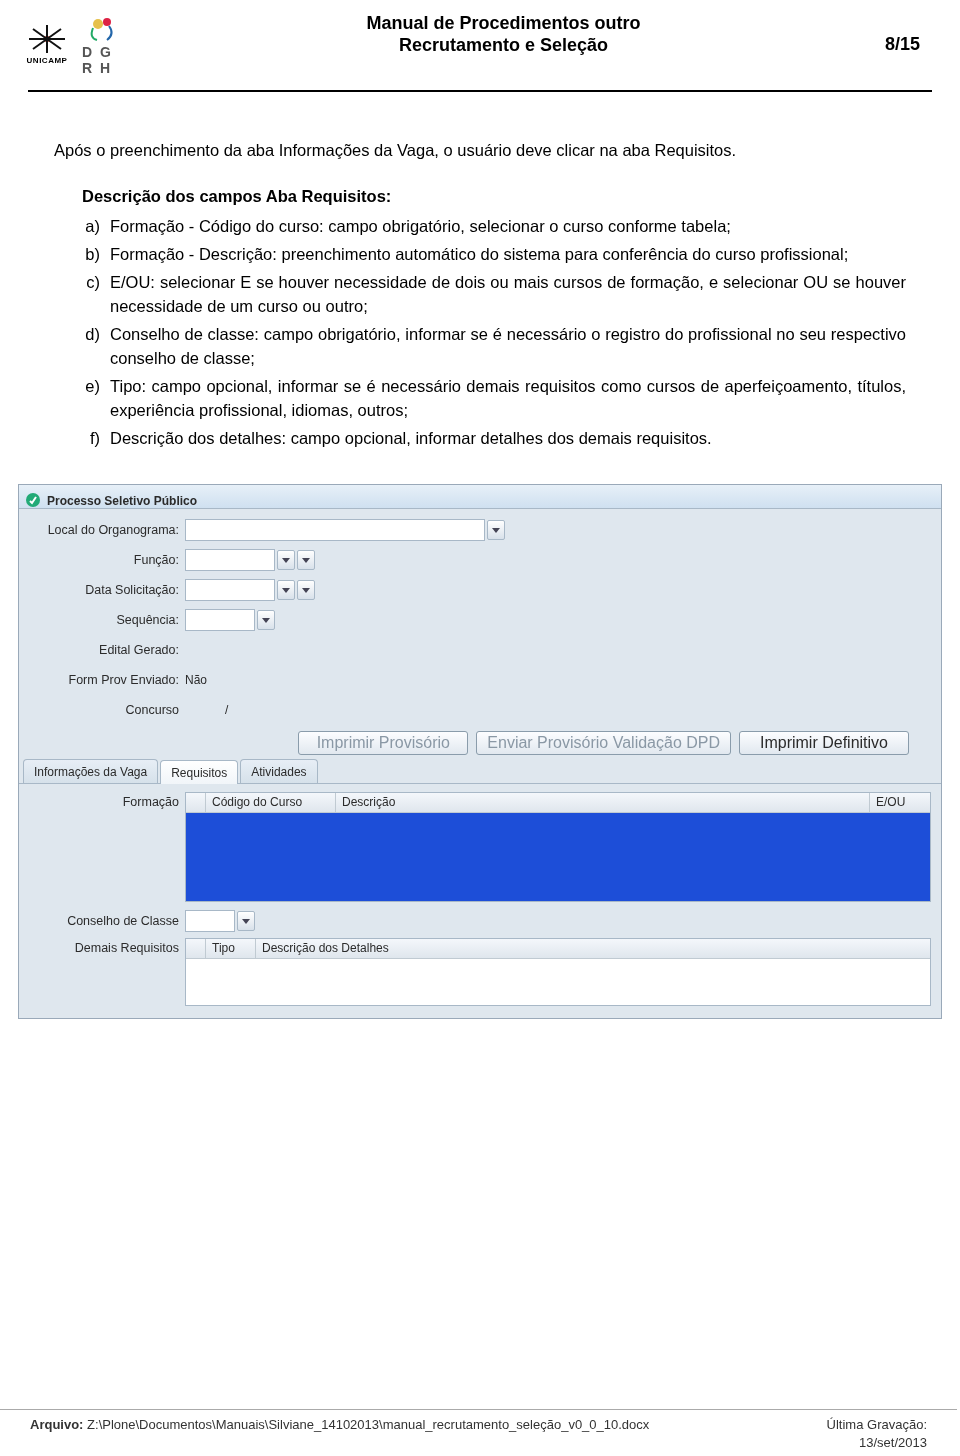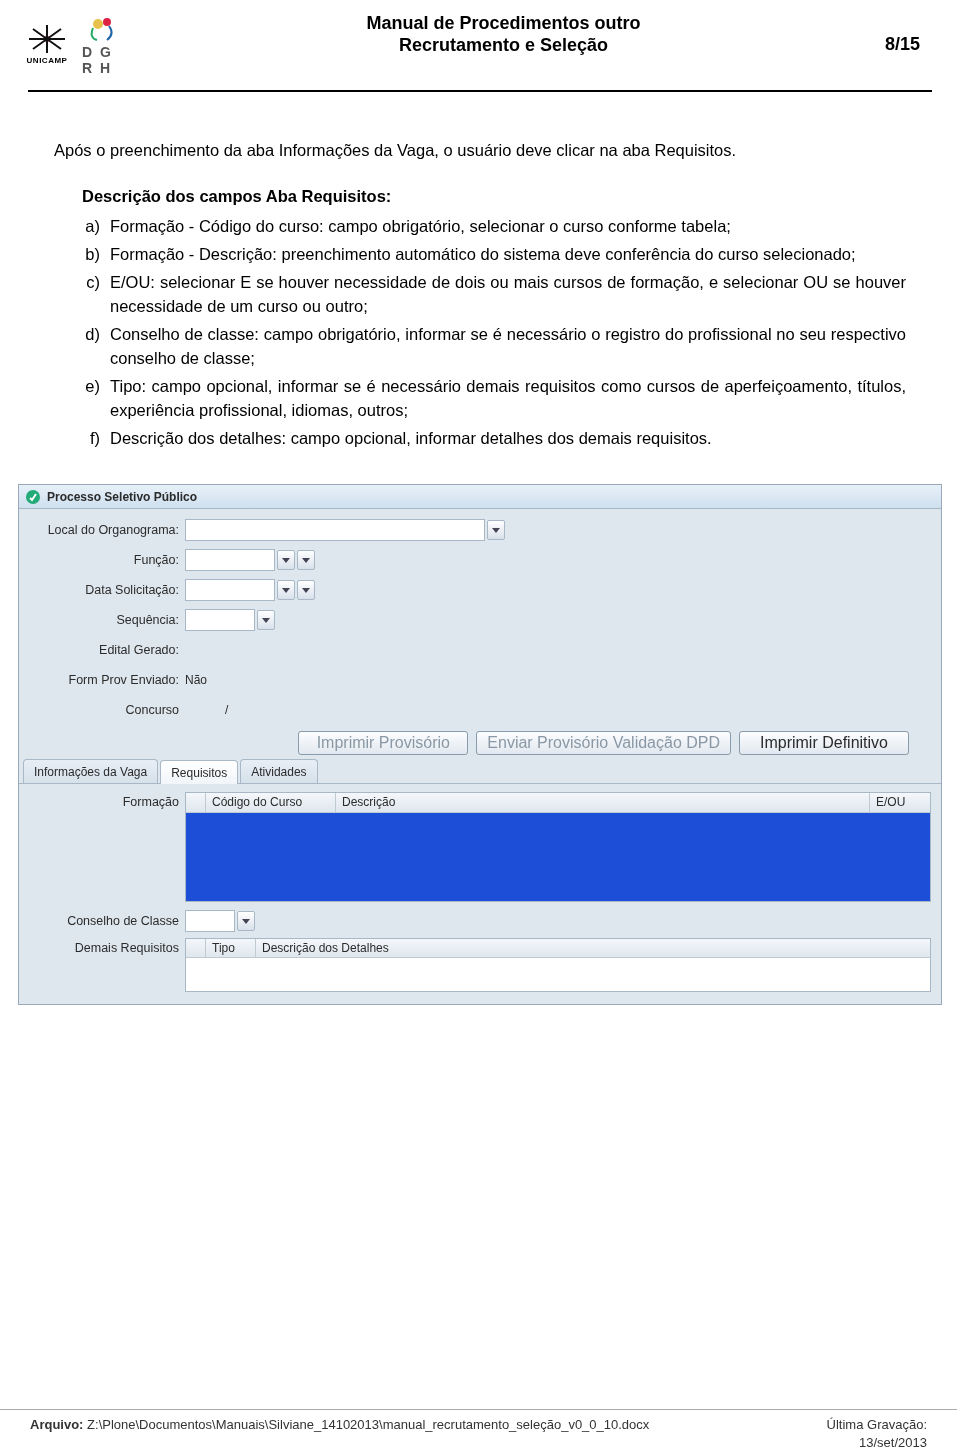--- a/index.html
+++ b/index.html
@@ -34,21 +34,21 @@
   .itext { flex: 1; text-align: justify; }
   .screenshot-wrap {
     margin: 34px 18px 0 18px;
     border: 1px solid #9aa9b9;
     background: #dfe7ee;
     font-family: "Tahoma", Arial, sans-serif;
     font-size: 12px;
     color: #2b2b2b;
   }
   .titlebar {
-    display: flex; align-items: center; gap: 6px;
+    display: flex; align-items: flex-end; gap: 6px;
     height: 24px; padding: 0 6px;
     background: linear-gradient(#e7f0f8,#cfe0f0);
     border-bottom: 1px solid #a8b8c7;
     font-weight: bold;
   }
   .titlebar svg { width: 16px; height: 16px; }
   .form-area { padding: 6px 10px 0 10px; }
   .form-row { display: flex; align-items: center; height: 30px; }
   .form-label { width: 156px; text-align: right; padding-right: 6px; font-size: 12.5px; }
   .form-field {
@@ -102,21 +102,21 @@
   }
   .gh-ind { width: 20px; }
   .gh-cod { width: 130px; }
   .gh-desc { flex: 1; }
   .gh-eou { width: 60px; border-right: none; }
   .gh-tipo { width: 50px; }
   .gh-det { flex: 1; border-right: none; }
   .grid-body { flex: 1; }
   .formrow2 { display: flex; align-items: center; margin-top: 8px; }
   .grid2 {
-    height: 54px; background: #fff; border: 1px solid #a8b8c7;
+    height: 68px; background: #fff; border: 1px solid #a8b8c7;
     display: flex; flex-direction: column; flex: 1; gap: 44px;
   }
   .footer {
     position: absolute; bottom: 4px; left: 0; right: 3px;
     padding: 6px 30px 0 30px;
     font-family: Arial; font-size: 13px; color: #333;
     display: flex; justify-content: space-between; border-top: 1px solid #aaa;
     line-height: 18px;
   }
   
@@ -165,21 +165,21 @@
 <div class="content">
   <p class="intro">Após o preenchimento da aba Informações da Vaga, o usuário deve clicar na aba Requisitos.</p>
   <p class="section-title">Descrição dos campos Aba Requisitos:</p>
   <div class="list">
     <div class="item">
         <span class="marker">a)</span>
         <span class="itext">Formação - Código do curso: campo obrigatório, selecionar o curso conforme tabela;</span>
       </div>
     <div class="item">
         <span class="marker">b)</span>
-        <span class="itext">Formação - Descrição: preenchimento automático do sistema deve conferência do curso selecionado;</span>
+        <span class="itext">Formação - Descrição: preenchimento automático do sistema para conferência do curso profissional;</span>
       </div>
     <div class="item">
         <span class="marker">c)</span>
         <span class="itext">E/OU: selecionar E se houver necessidade de dois ou mais cursos de formação, e selecionar OU se houver necessidade de um curso ou outro;</span>
       </div>
     <div class="item">
         <span class="marker">d)</span>
         <span class="itext">Conselho de classe: campo obrigatório, informar se é necessário o registro do profissional no seu respectivo conselho de classe;</span>
       </div>
     <div class="item">

